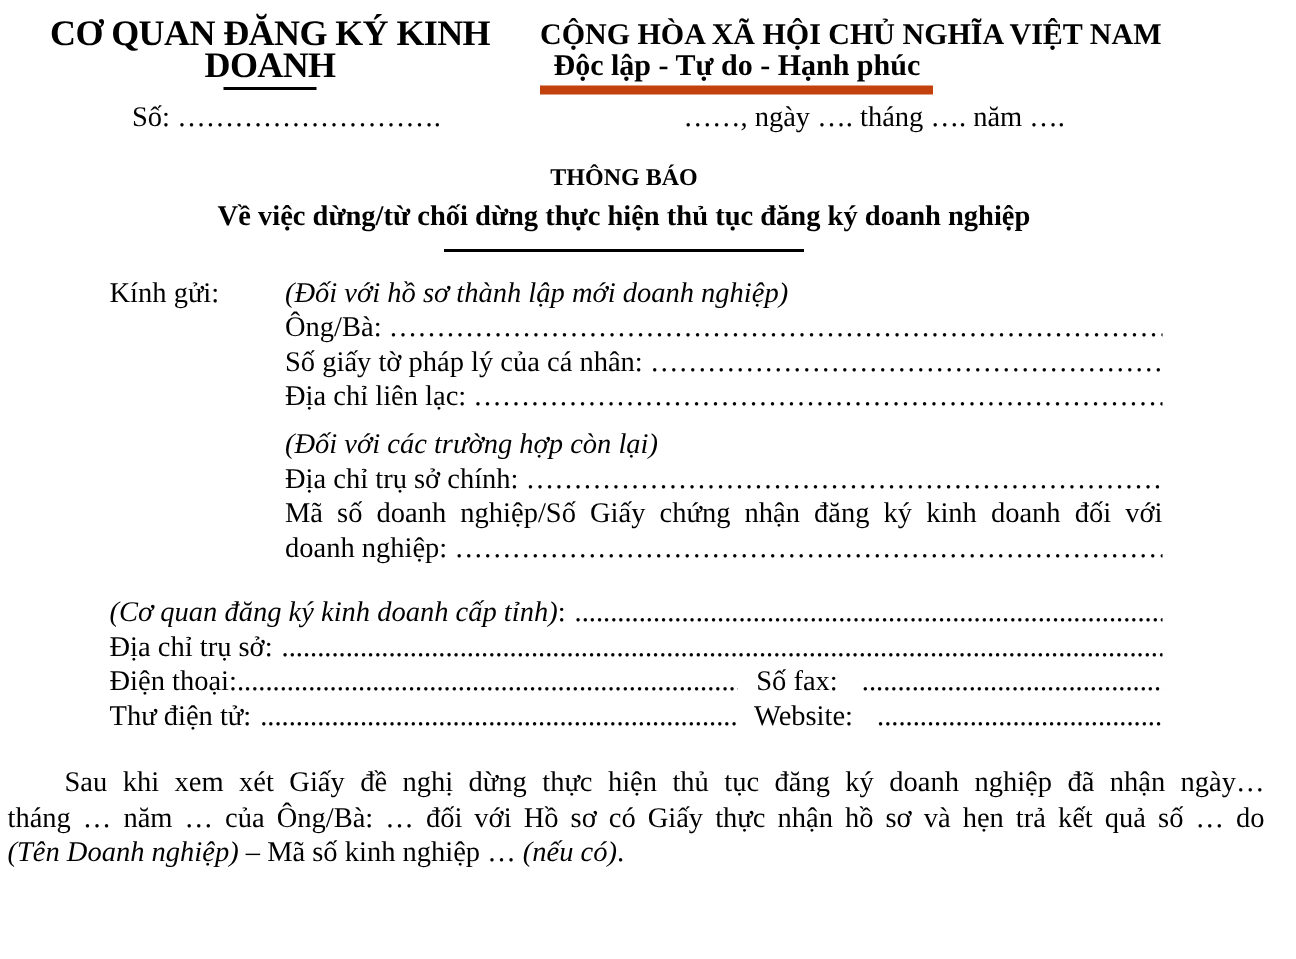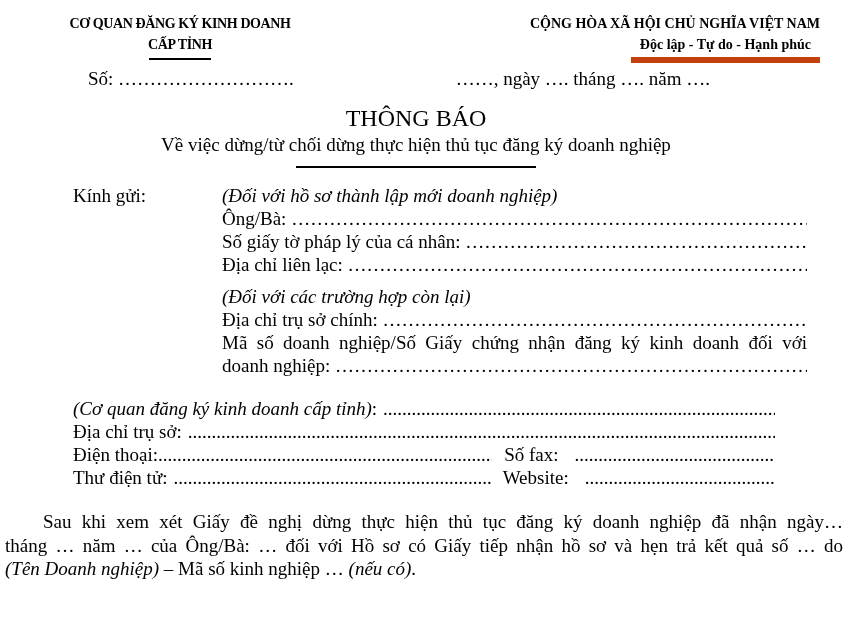--- a/index.html
+++ b/index.html
@@ -12,38 +12,38 @@
     font-size:19px;
     line-height:23px;
     overflow:hidden;
     box-sizing:border-box;
     padding-top:13px;
   }
   .it { font-style:italic; }
 
   
   .header { display:flex; }
-  .hleft  { width:360px; text-align:center; font-weight:bold; font-size:14px; line-height:21px; letter-spacing:-0.4px; }
-  .hright { width:460px; text-align:right; font-weight:bold; font-size:14px; line-height:21px; }
+  .hleft  { width:360px; text-align:center; font-weight:bold; font-size:24px; line-height:21px; letter-spacing:-0.4px; }
+  .hright { width:460px; text-align:left; font-weight:bold; font-size:20px; line-height:21px; }
   .rule-short { width:62px; border-top:2px solid #000; margin:3px auto 0; }
   .motto { display:inline-block; border-bottom:6px solid #c2410c; padding:0 9px 2px; }
 
   
   .row2 { display:flex; align-items:flex-start; margin-top:4px;padding-left:13px; }
   .so   { margin-left:75px; }
   .date { margin-left:auto; margin-right:154px; }
 
   
   .titlewrap { margin-top:17px; text-align:center; padding-right:32px; }
-  .tmain { font-weight:normal; font-size:24px; }
-  .tsub  { font-weight:normal; margin-top:3px; }
+  .tmain { font-weight:bold; font-size:16px; }
+  .tsub  { font-weight:bold; margin-top:3px; }
   .trule { width:240px; border-top:2px solid #000; margin:10px auto 0; }
 
   
-  .kg { display:flex; margin-top:16px;gap:32px; }
+  .kg { display:flex; margin-top:16px; }
   .kg-label   { margin-left:73px; width:117px; flex:0 0 auto; }
   .kg-content { width:585px; flex:0 0 auto; }
   .kg-line { white-space:nowrap; overflow:hidden; }
   .kg-gap  { height:9px; }
   .just { text-align:justify; text-align-last:justify; white-space:normal; }
   .pr50 { padding-right:50px; box-sizing:border-box; }
 
   
   .agency { margin:20px 89px 0 73px; }
   .arow { display:flex; align-items:baseline; }
@@ -62,21 +62,20 @@
   .bl.last { text-align:left; text-align-last:auto; }
 </style>
 </head>
 <body>
 
 <div class="page">
 
   <div class="header">
     <div class="hleft">
       <div>CƠ QUAN ĐĂNG KÝ KINH DOANH</div>
-      <div>CẤP TỈNH</div>
       <div class="rule-short"></div>
     </div>
     <div class="hright">
       <div>CỘNG HÒA XÃ HỘI CHỦ NGHĨA VIỆT NAM</div>
       <div><span class="motto">Độc lập - Tự do - Hạnh phúc</span></div>
     </div>
   </div>
 
   <div class="row2">
     <div class="so">Số: ……………………….</div>
@@ -123,19 +122,19 @@
     <div class="arow">
       <span>Thư điện tử:</span>
         <span class="dots g5 p6">........................................................................................................................................................................</span>
         <span class="p12">Website:</span>
         <span class="dots g3 p16">........................................................................................................................................................................</span>
     </div>
   </div>
 
   <div class="bodypar">
     <div class="bl bl1">Sau khi xem xét Giấy đề nghị dừng thực hiện thủ tục đăng ký doanh nghiệp đã nhận ngày…</div>
-    <div class="bl">tháng … năm … của Ông/Bà: … đối với Hồ sơ có Giấy tiếp nhận hồ sơ và hẹn trả kết quả số … do</div>
+    <div class="bl">tháng … năm … của Ông/Bà: … đối với Hồ sơ có Giấy thực nhận hồ sơ và hẹn trả kết quả số … do</div>
     <div class="bl last">
       <span class="it">(Tên Doanh nghiệp)</span><span> – Mã số kinh nghiệp … </span><span class="it">(nếu có)</span><span>.</span>
     </div>
   </div>
 
 </div>
 
 </body></html>

